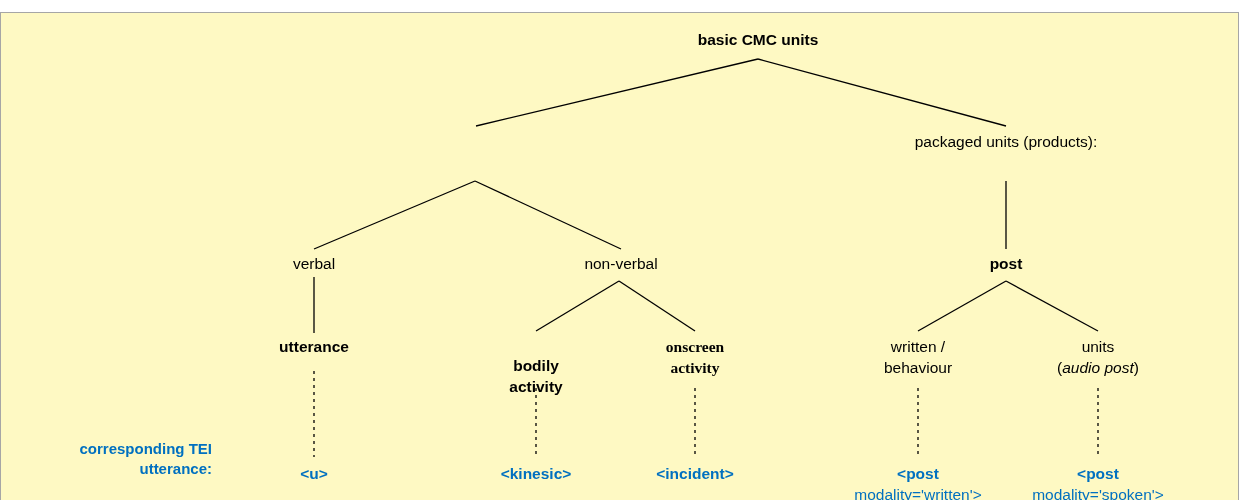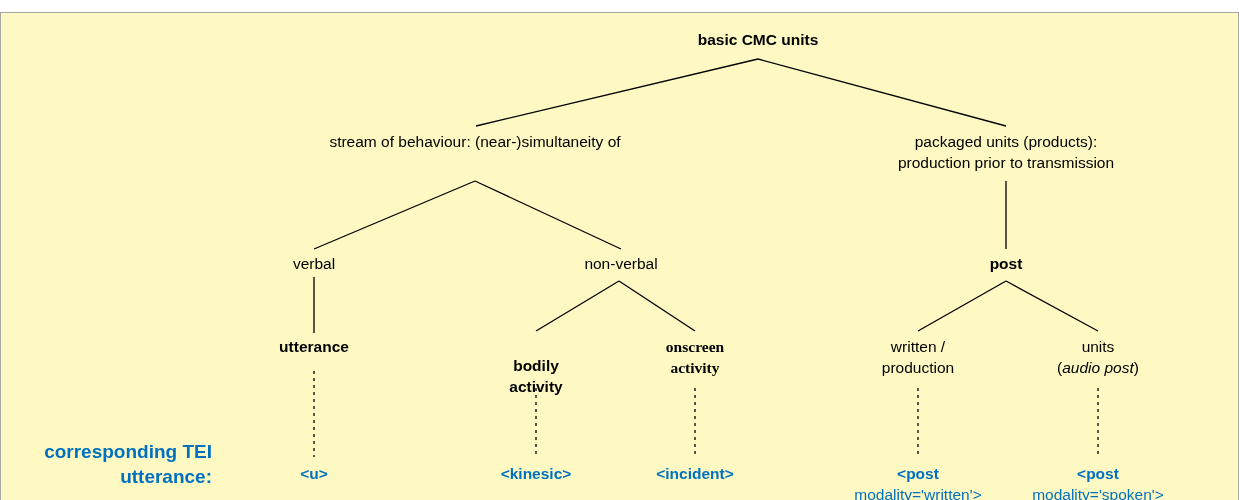--- a/index.html
+++ b/index.html
@@ -50,21 +50,21 @@
     color: #0070c0;
     font-weight: bold;
     white-space: nowrap;
   }
   .tei .attr {
     font-weight: normal;
   }
   .tei-caption {
     position: absolute;
     text-align: right;
-    font-size: 19px;
+    font-size: 15px;
     line-height: 1.33;
     color: #0070c0;
     font-weight: bold;
     white-space: nowrap;
   }
 </style>
 </head>
 <body>
 
 <div id="canvas">
@@ -93,26 +93,24 @@
       <path d="M535 375 L535 444"></path>
       <path d="M694 375 L694 444"></path>
       <path d="M917 375 L917 444"></path>
       <path d="M1097 375 L1097 444"></path>
     </g>
   </svg>
 
   <div class="node bold" style="left:757px; top:17px;">basic CMC units</div>
 
   <div class="node" style="left:474px; top:119px;">
-    <div>stream of behaviour: (near-)simultaneity of</div>
   </div>
 
   <div class="node" style="left:1005px; top:119px;">
     <div>packaged units (products):</div>
-    <div>production prior to transmission</div>
   </div>
 
   <div class="node" style="left:313px; top:241px;">verbal</div>
 
   <div class="node" style="left:620px; top:241px;">non-verbal</div>
 
   <div class="node bold" style="left:1005px; top:241px;">post</div>
 
   <div class="node bold" style="left:313px; top:324px;">utterance</div>
 
@@ -121,21 +119,21 @@
     <div>activity</div>
   </div>
 
   <div class="node bold" style="left:694px; top:324px;font-family:Liberation Serif, serif;">
     <div>onscreen</div>
     <div>activity</div>
   </div>
 
   <div class="node" style="left:917px; top:324px;">
     <div>written /</div>
-    <div>production</div>
+    <div>behaviour</div>
   </div>
 
   <div class="node" style="left:1097px; top:324px;">
     <div>units</div>
     <div><span>(</span><span class="ital">audio post</span><span>)</span></div>
   </div>
 
   <div class="tei-caption" style="right:1026px; top:426px;">
     <div>corresponding TEI</div>
     <div>utterance:</div>

